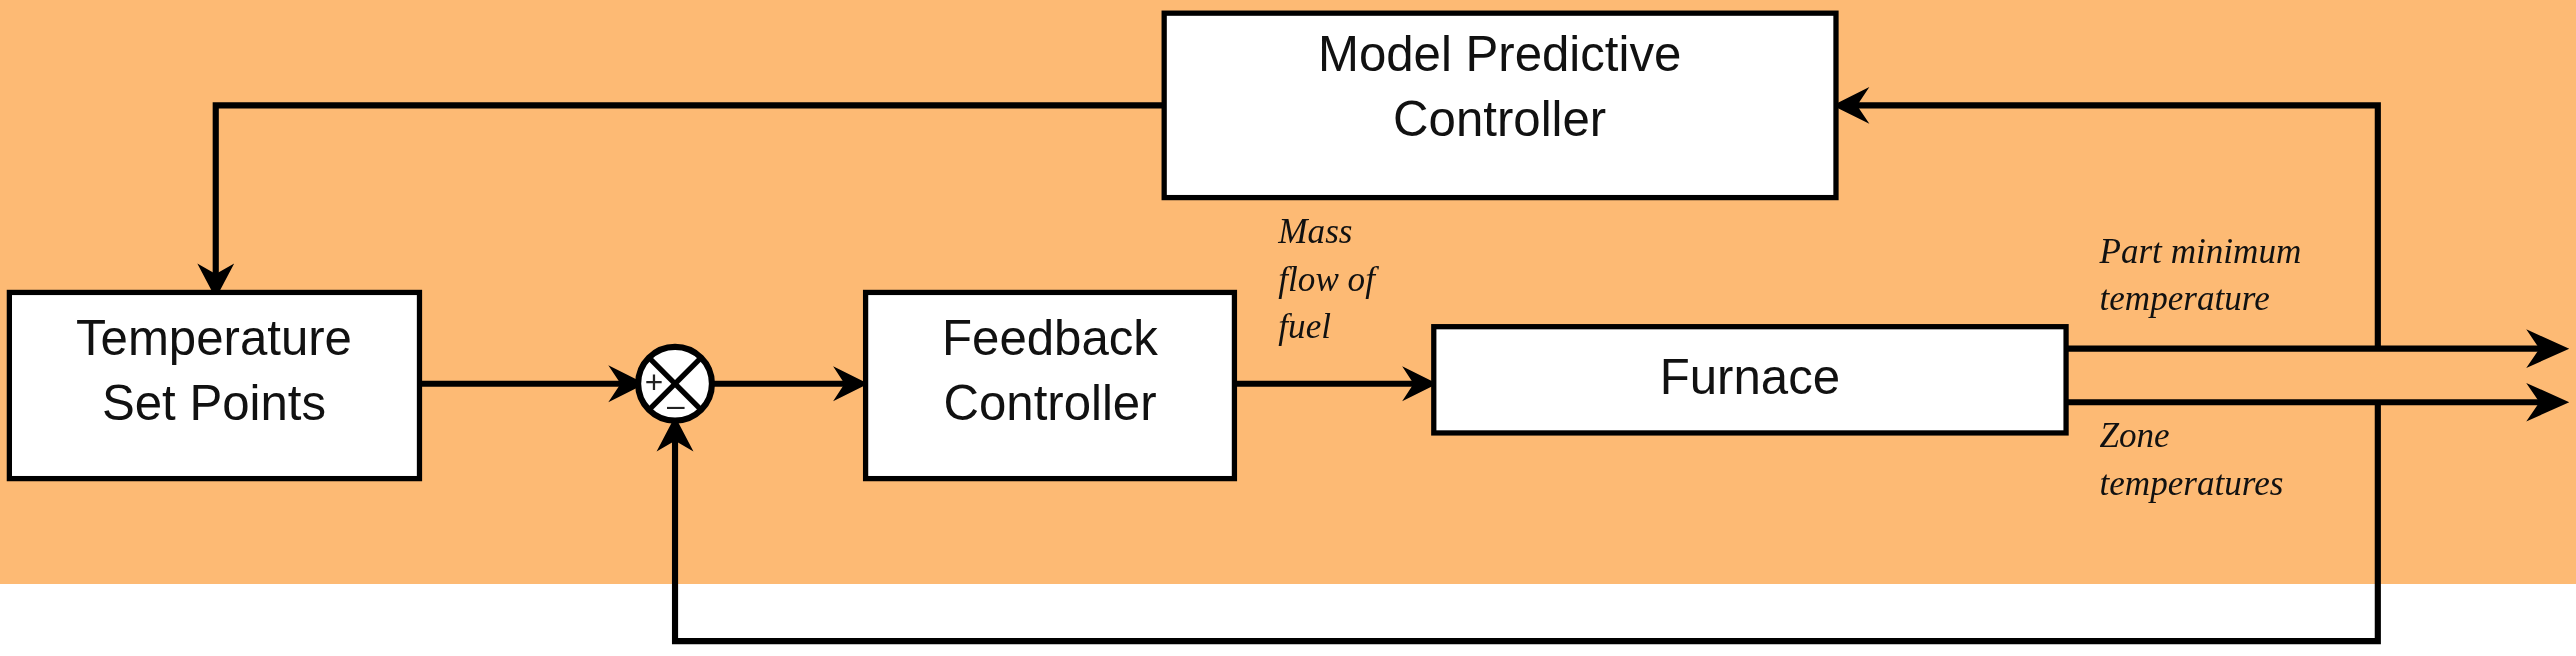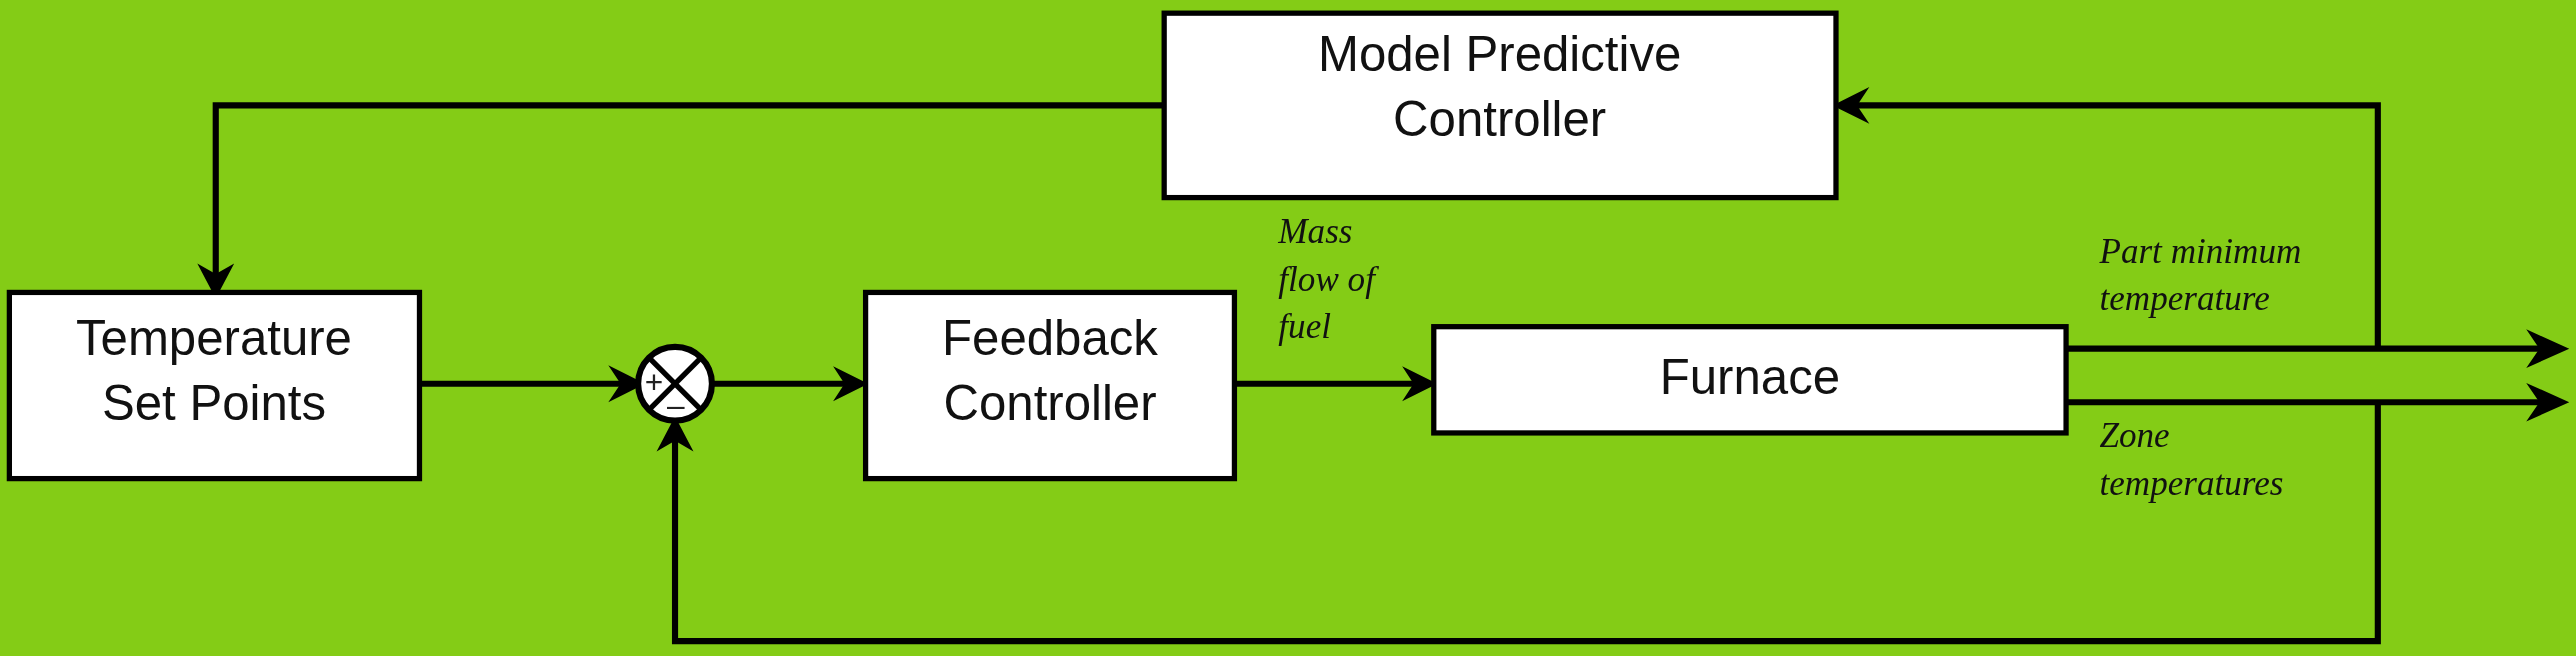--- a/index.html
+++ b/index.html
@@ -9,22 +9,22 @@
   }
   body {
     width: 2576px;
     height: 656px;
     overflow: hidden;
     font-family: "Liberation Sans", sans-serif;
   }
   #diagram-root {
     position: relative;
     width: 2576px;
-    height: 656px;
-    background: #84cc16;
+    height: 584px;
+    background: #fdba74;
   }
   svg.canvas {
     position: absolute;
     top: 0;
     left: 0;
     width: 2576px;
     height: 656px;
     display: block;
   }
   .blk-rect {

